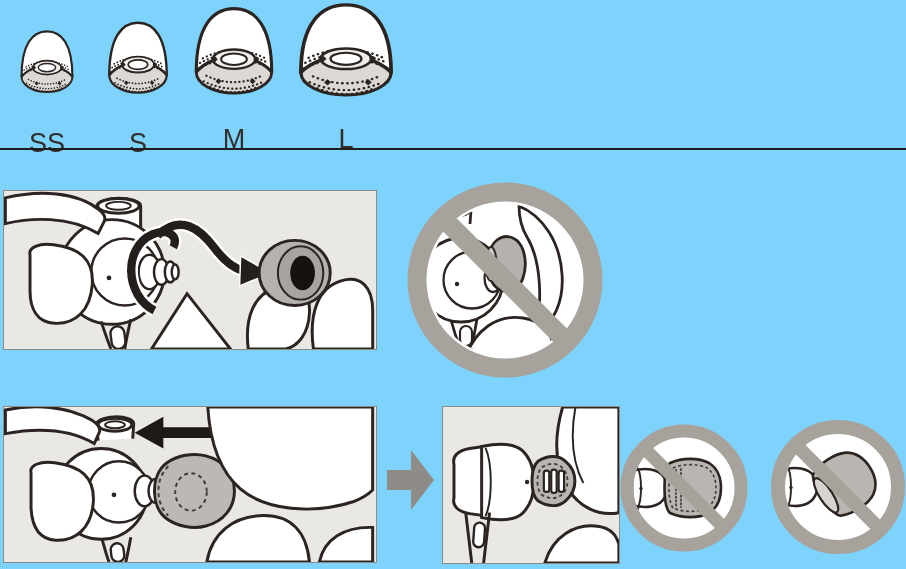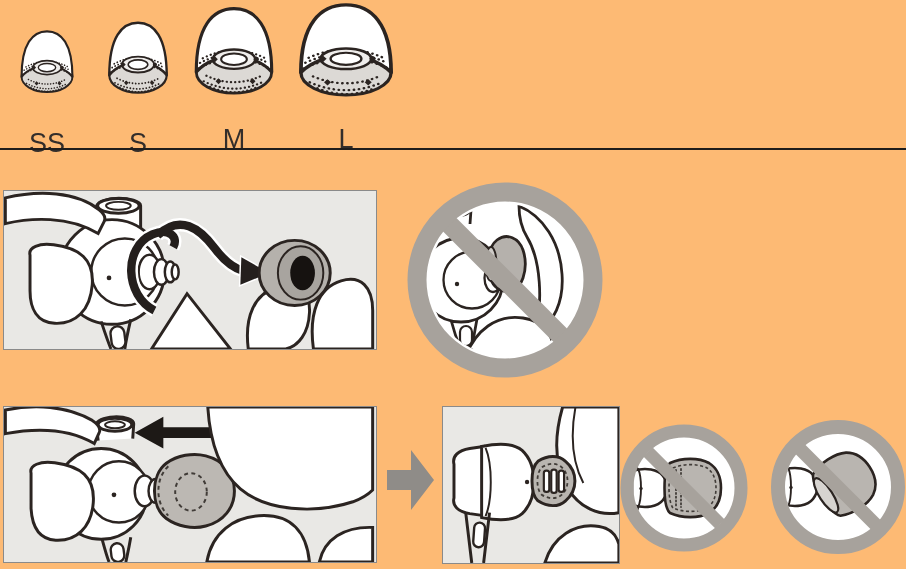--- a/index.html
+++ b/index.html
@@ -1,18 +1,18 @@
 <!DOCTYPE html>
 <html><head>
 <meta charset="utf-8">
 <style>
   html,body{margin:0;padding:0;background:#fff;}
   .stage{
     position:relative;width:906px;height:569px;overflow:hidden;
-    background:#fdba74;font-family:"Liberation Sans",sans-serif;
+    background:#7dd3fc;font-family:"Liberation Sans",sans-serif;
   }
   .fig{position:absolute;}
   .fig svg{display:block;}
   .size-label{
     position:absolute;top:100px;left:0;width:100%;
     text-align:center;font-size:27px;color:#332e2b;
   }
   .divider{
     position:absolute;left:0;top:148px;width:906px;height:0;
     border-top:2px solid #1f1d1b;

